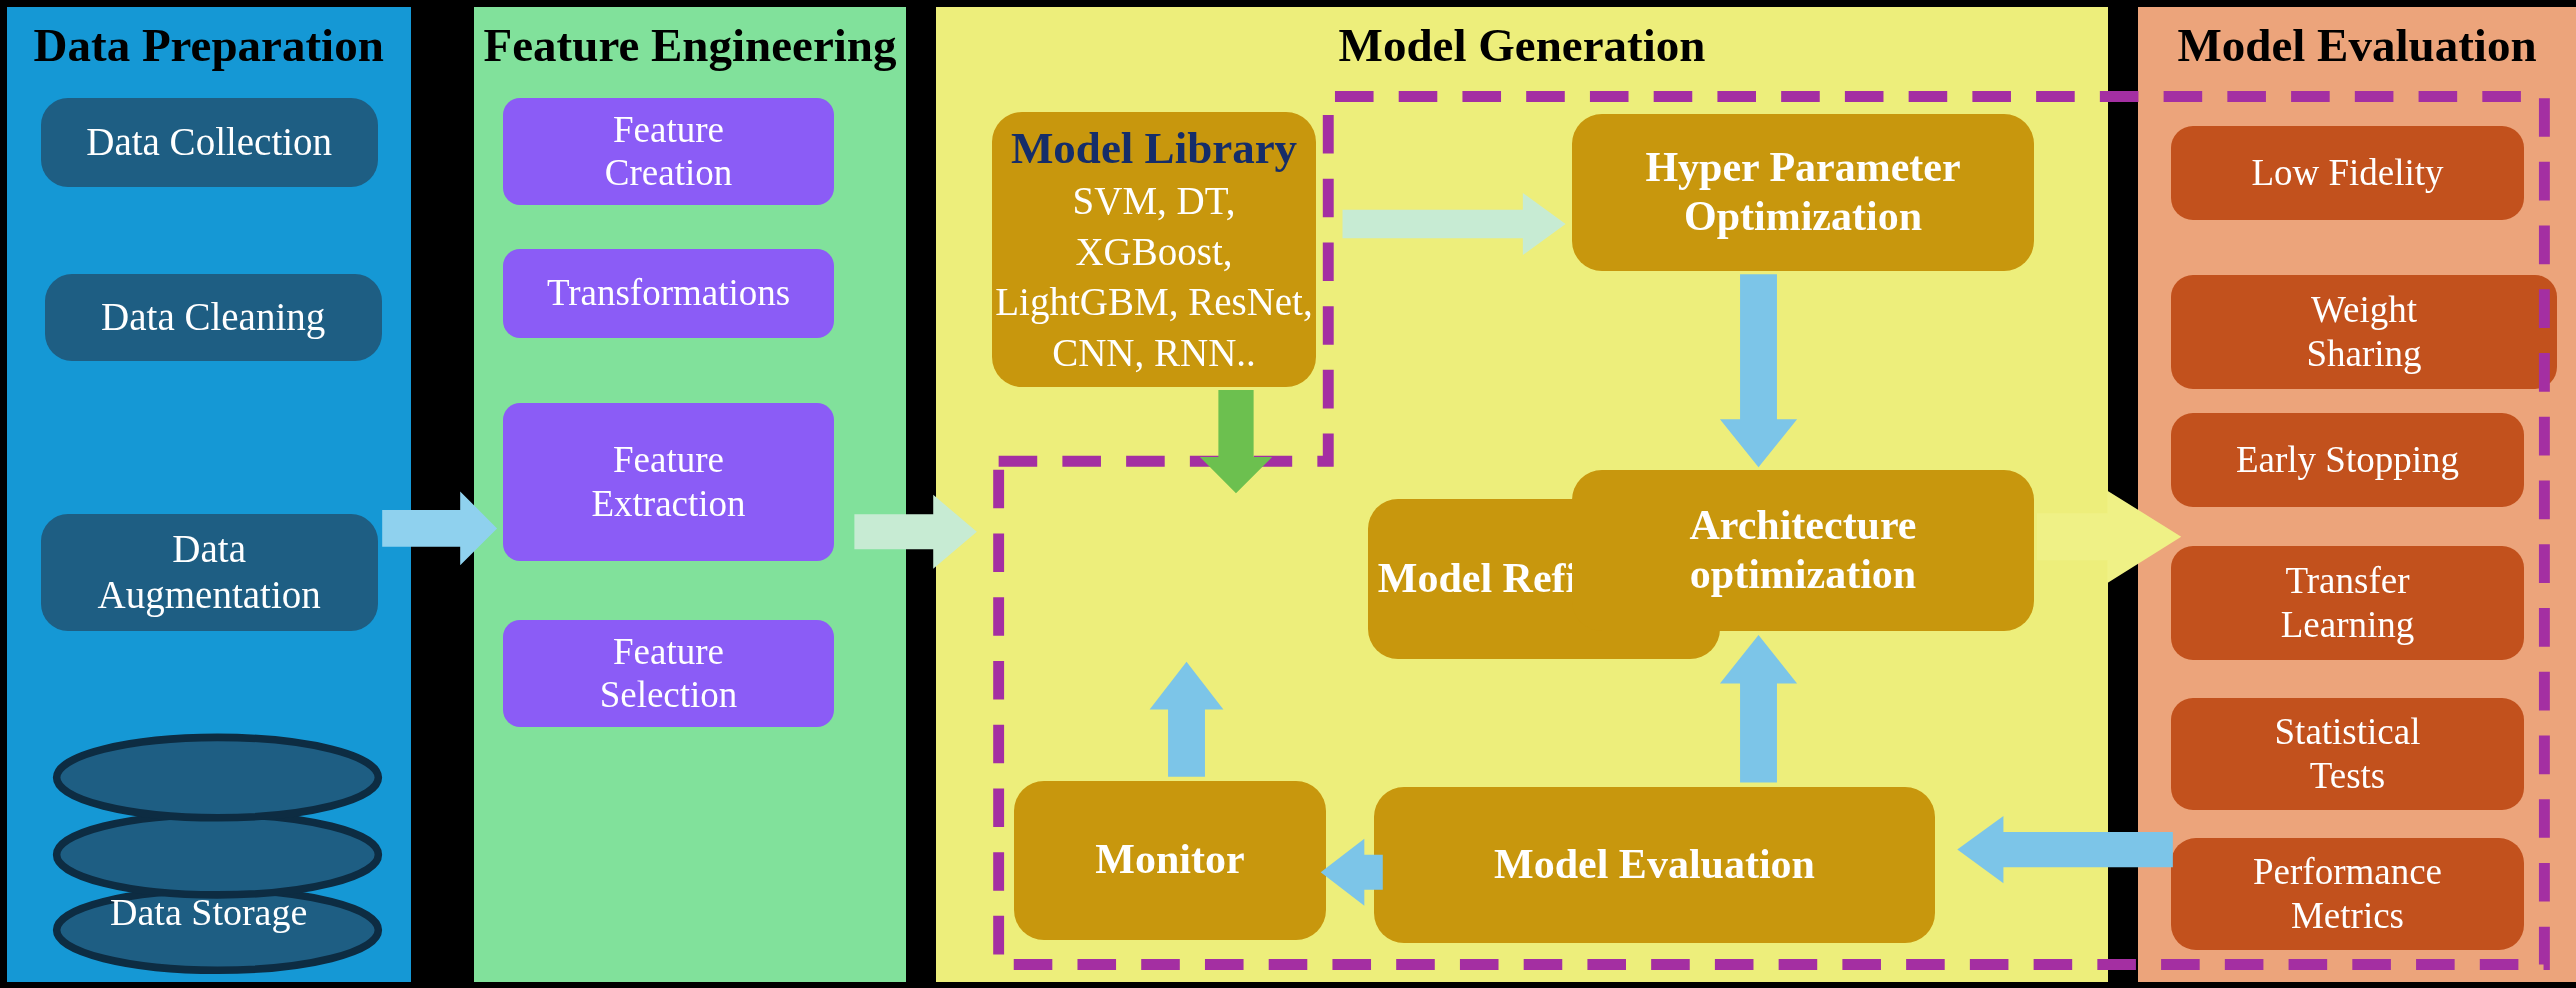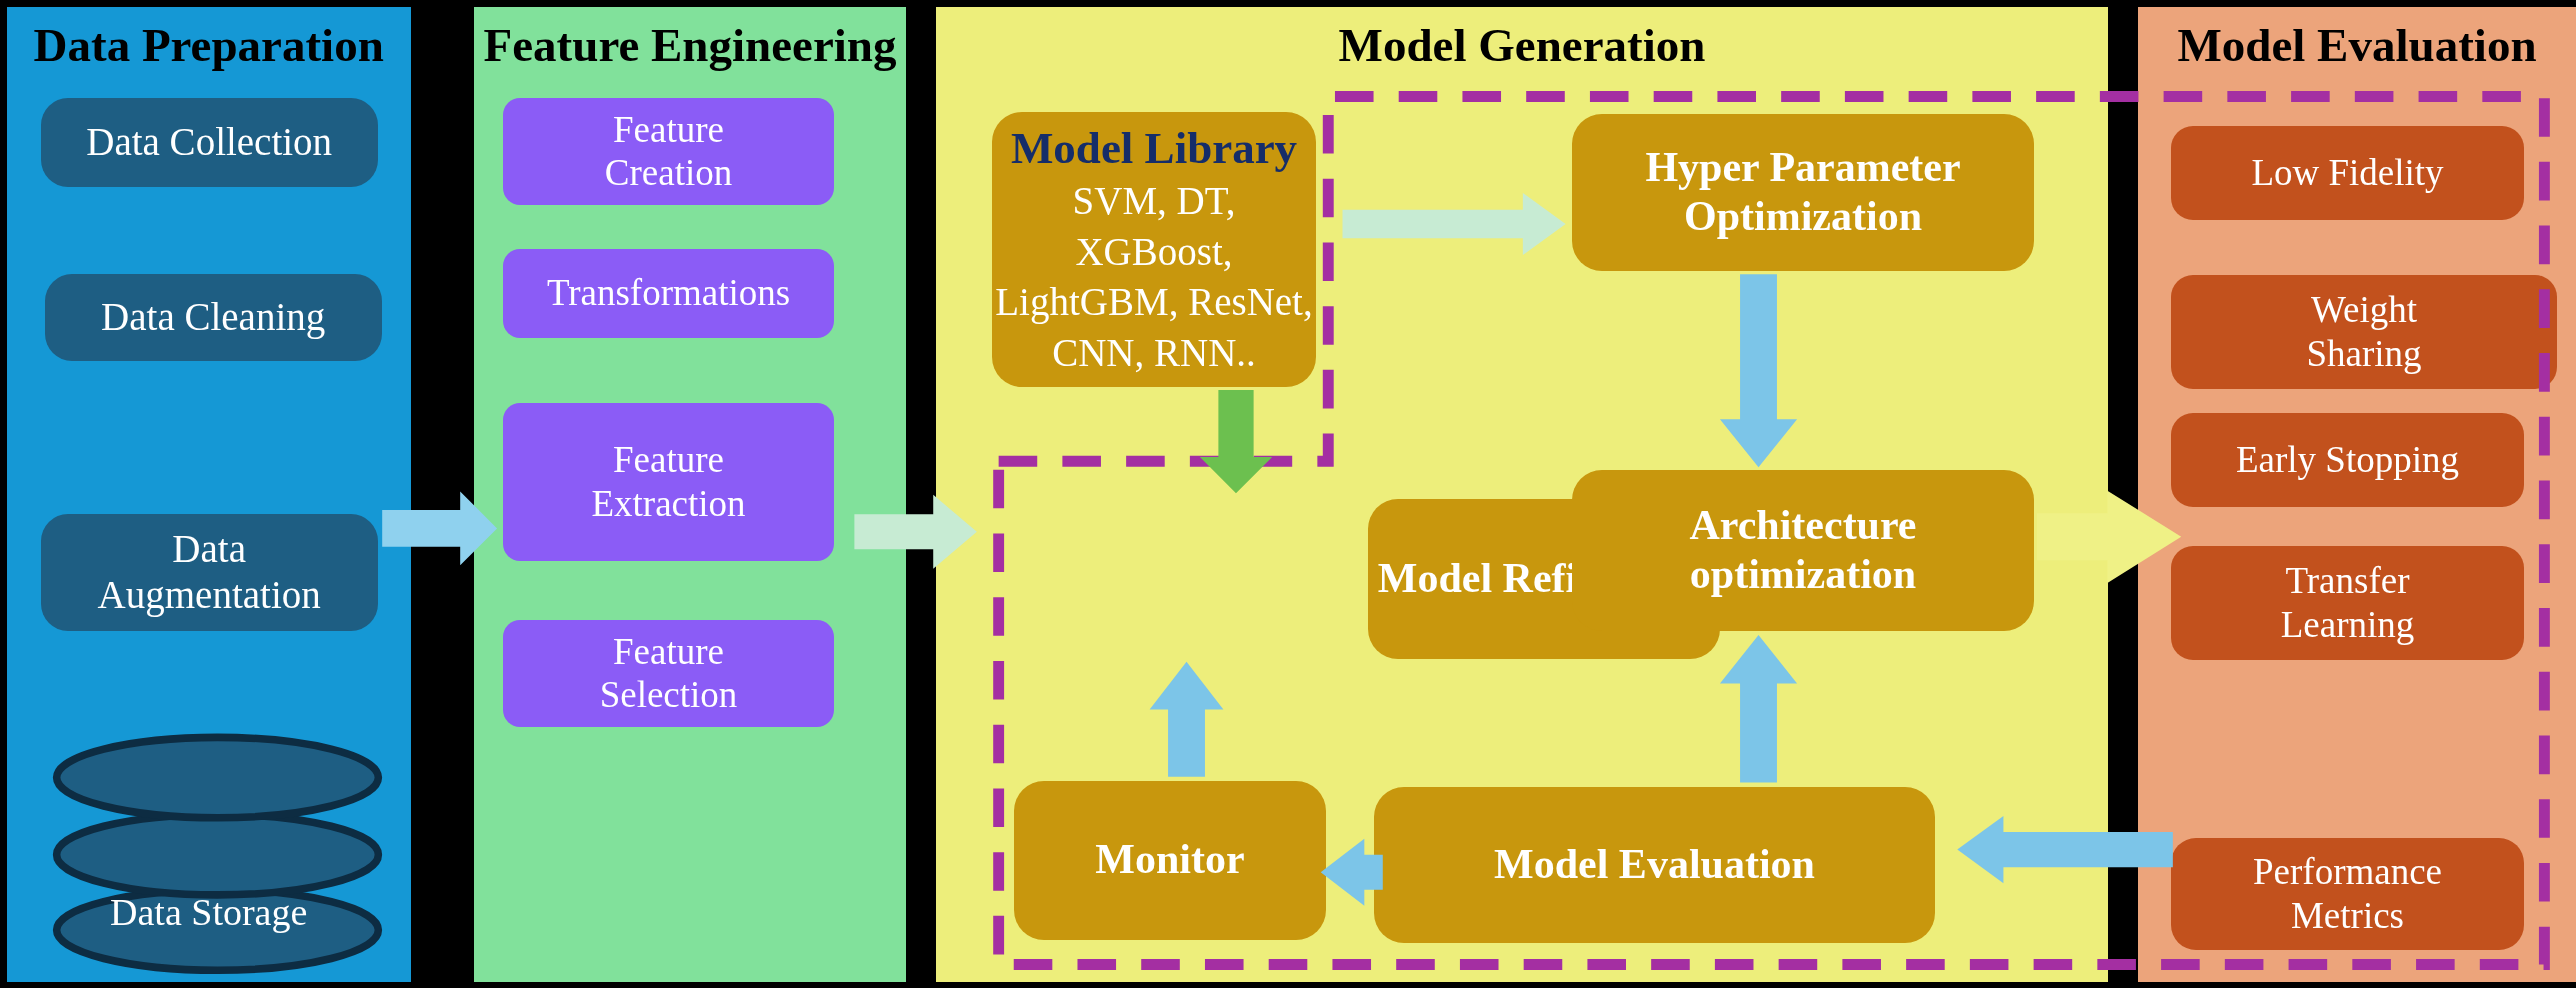--- a/index.html
+++ b/index.html
@@ -74,20 +74,22 @@
   </div>
 
   <div class="col col4">
     <div class="col-title">Model Evaluation</div>
     <div class="box c4box" style="left:33px;top:119px;width:353px;height:94px;">Low Fidelity</div>
     <div class="box c4box" style="left:33px;top:252px;width:386px;height:114px;margin-top:16px;">Weight
 Sharing</div>
     <div class="box c4box" style="left:33px;top:406px;width:353px;height:94px;">Early Stopping</div>
     <div class="box c4box" style="left:33px;top:539px;width:353px;height:114px;">Transfer
 Learning</div>
+    <div class="box c4box" style="left:33px;top:691px;width:353px;height:112px;">Statistical
+Tests</div>
     <div class="box c4box" style="left:33px;top:831px;width:353px;height:112px;border-radius:25px;">Performance
 Metrics</div>
   </div>
 
   <svg id="overlay" width="2576" height="988" viewBox="0 0 3070 1178">
     <path d="M1190,550 H1583 V115 H3033 V1150 H1190 Z" fill="none" stroke="#a42fa2" stroke-width="13" stroke-dasharray="46 30"></path>
     <path d="M455,608 H548 V586 L592,630 L548,674 V652 H455 Z" fill="#8fd1ee"></path>
     <path d="M1018,613 H1112 V590 L1164,634 L1112,678 V655 H1018 Z" fill="#c7ebd3"></path>
     <path d="M1600,250 H1815 V230 L1866,267 L1815,304 V284 H1600 Z" fill="#c7ebd3"></path>
     <path d="M1452,465 V545 H1430 L1473,588 L1516,545 H1494 V465 Z" fill="#6cc04f"></path>

